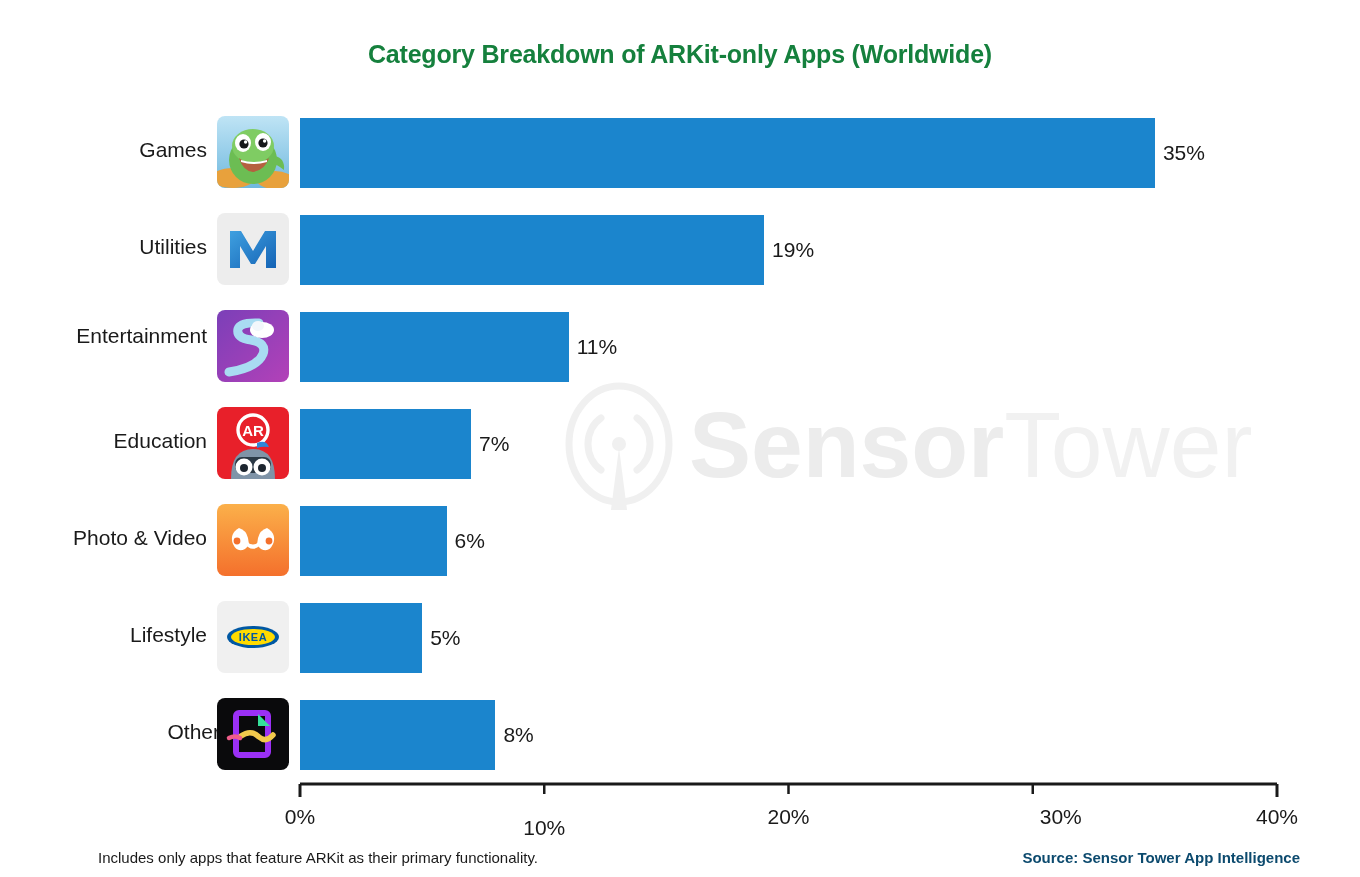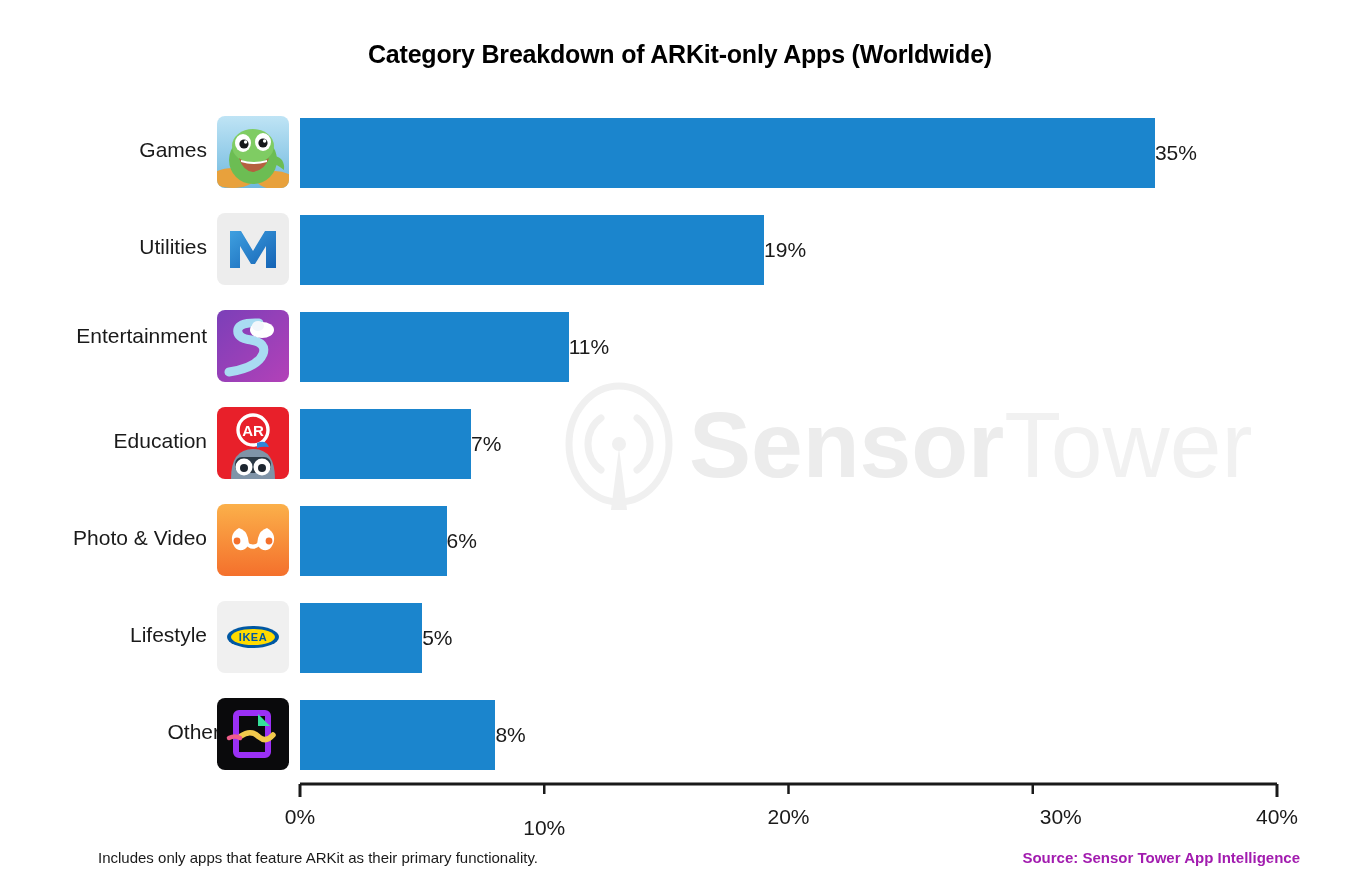--- a/index.html
+++ b/index.html
@@ -16,21 +16,21 @@
   }
 
   
   #chart-title {
     position: absolute;
     top: 40px; left: 0; width: 1360px;
     text-align: center;
     font-size: 25px;
     font-weight: bold;
     letter-spacing: -0.2px;
-    color: #000000;
+    color: #15803d;
   }
 
   
   #watermark {
     position: absolute;
     left: 555px; top: 378px;
     width: 700px; height: 135px;
     display: flex; align-items: center;
     pointer-events: none;
     z-index: 0;
@@ -84,21 +84,21 @@
     background: #1b85cd;
   }
 
   .bar-value {
     position: absolute;
     top: 2px; height: 70px;
     display: flex; align-items: center;
     font-size: 21px;
     color: #1a1a1a;
     white-space: nowrap;
-    padding-left: 0;
+    padding-left: 8px;
   }
 
   
   #axis { position: absolute; left: 0; top: 0; width: 1360px; height: 877px; }
   .axis-tick-label {
     position: absolute;
     font-size: 21px;
     color: #1a1a1a;
     text-align: center;
     transform: translateX(-50%);
@@ -113,21 +113,21 @@
     font-size: 15px;
     color: #1a1a1a;
     margin-left: 48px;
   }
   #source {
     position: absolute;
     right: 60px; top: 857px;
     transform: translateY(-50%);
     font-size: 15px;
     font-weight: bold;
-    color: #a21caf;
+    color: #0c4a6e;
   }
 </style>
 </head>
 <body>
 
 <div id="watermark">
   <span class="wm-mark">
     <svg viewBox="0 0 128 128" aria-hidden="true">
       <ellipse cx="64" cy="62" rx="50" ry="58" fill="none" stroke="#f0f0f0" stroke-width="7"></ellipse>
       <path d="M46 88 A26 30 0 0 1 46 36" fill="none" stroke="#f0f0f0" stroke-width="7" stroke-linecap="round"></path>

